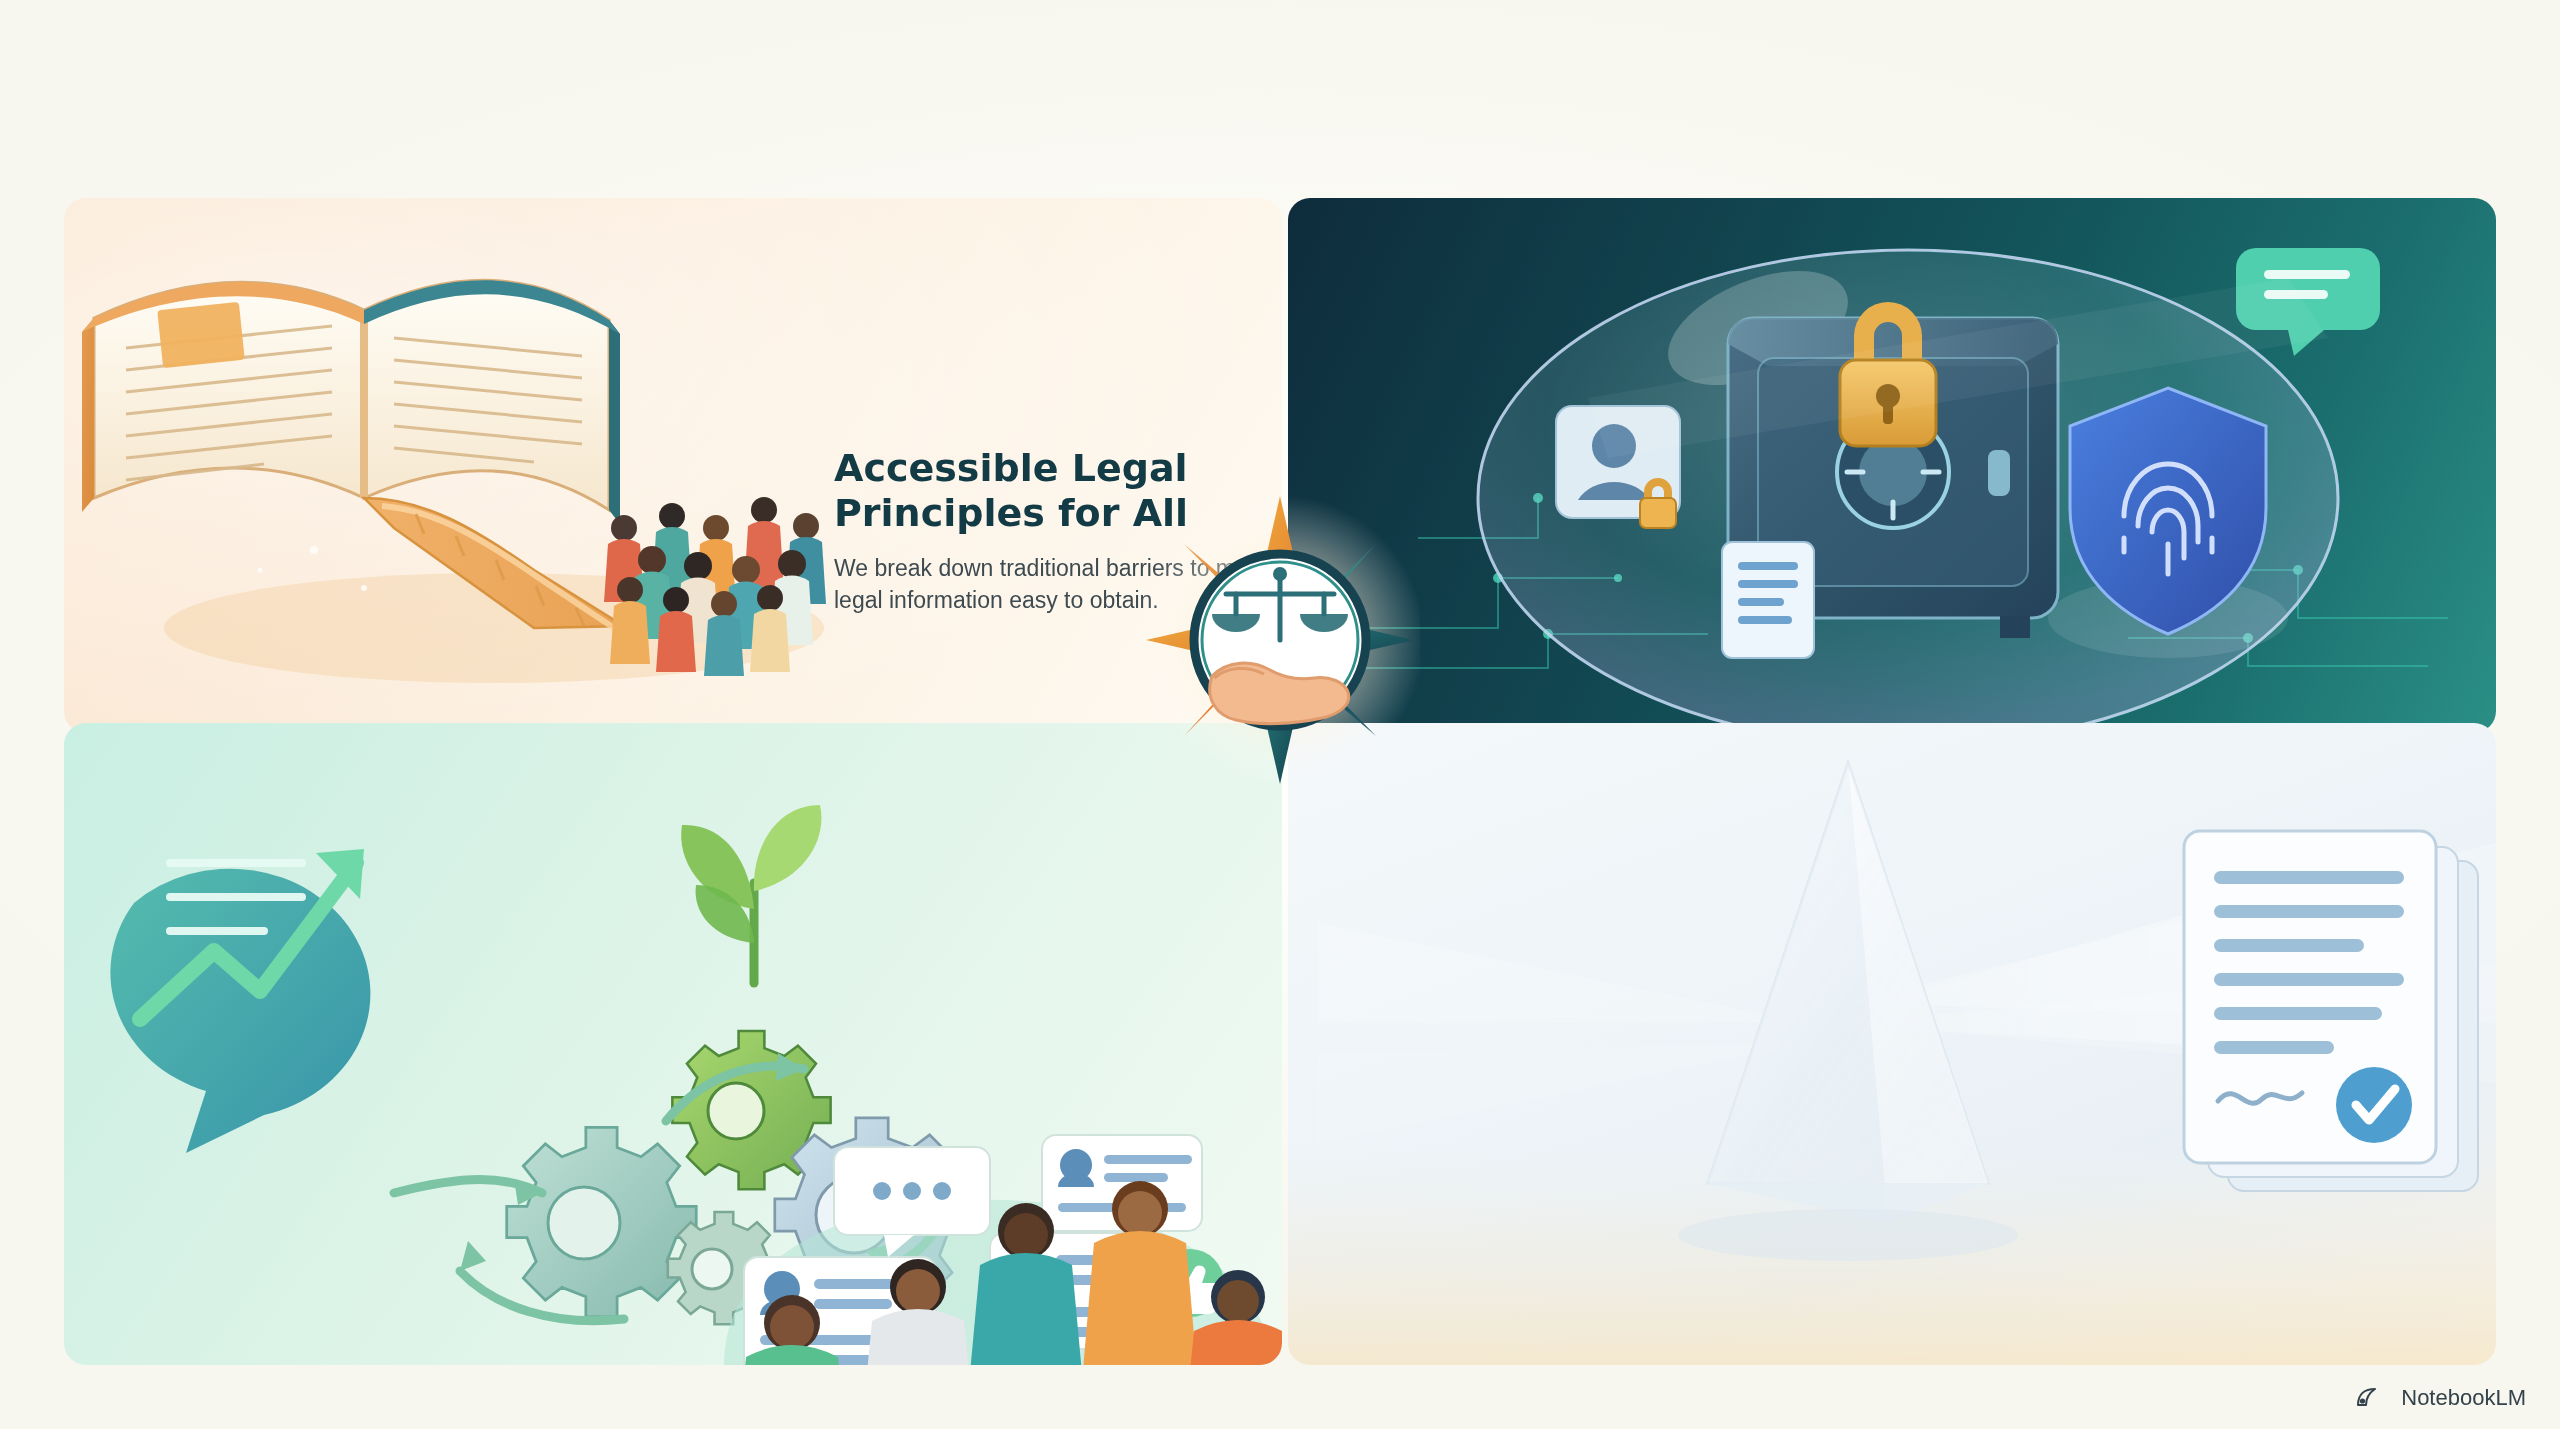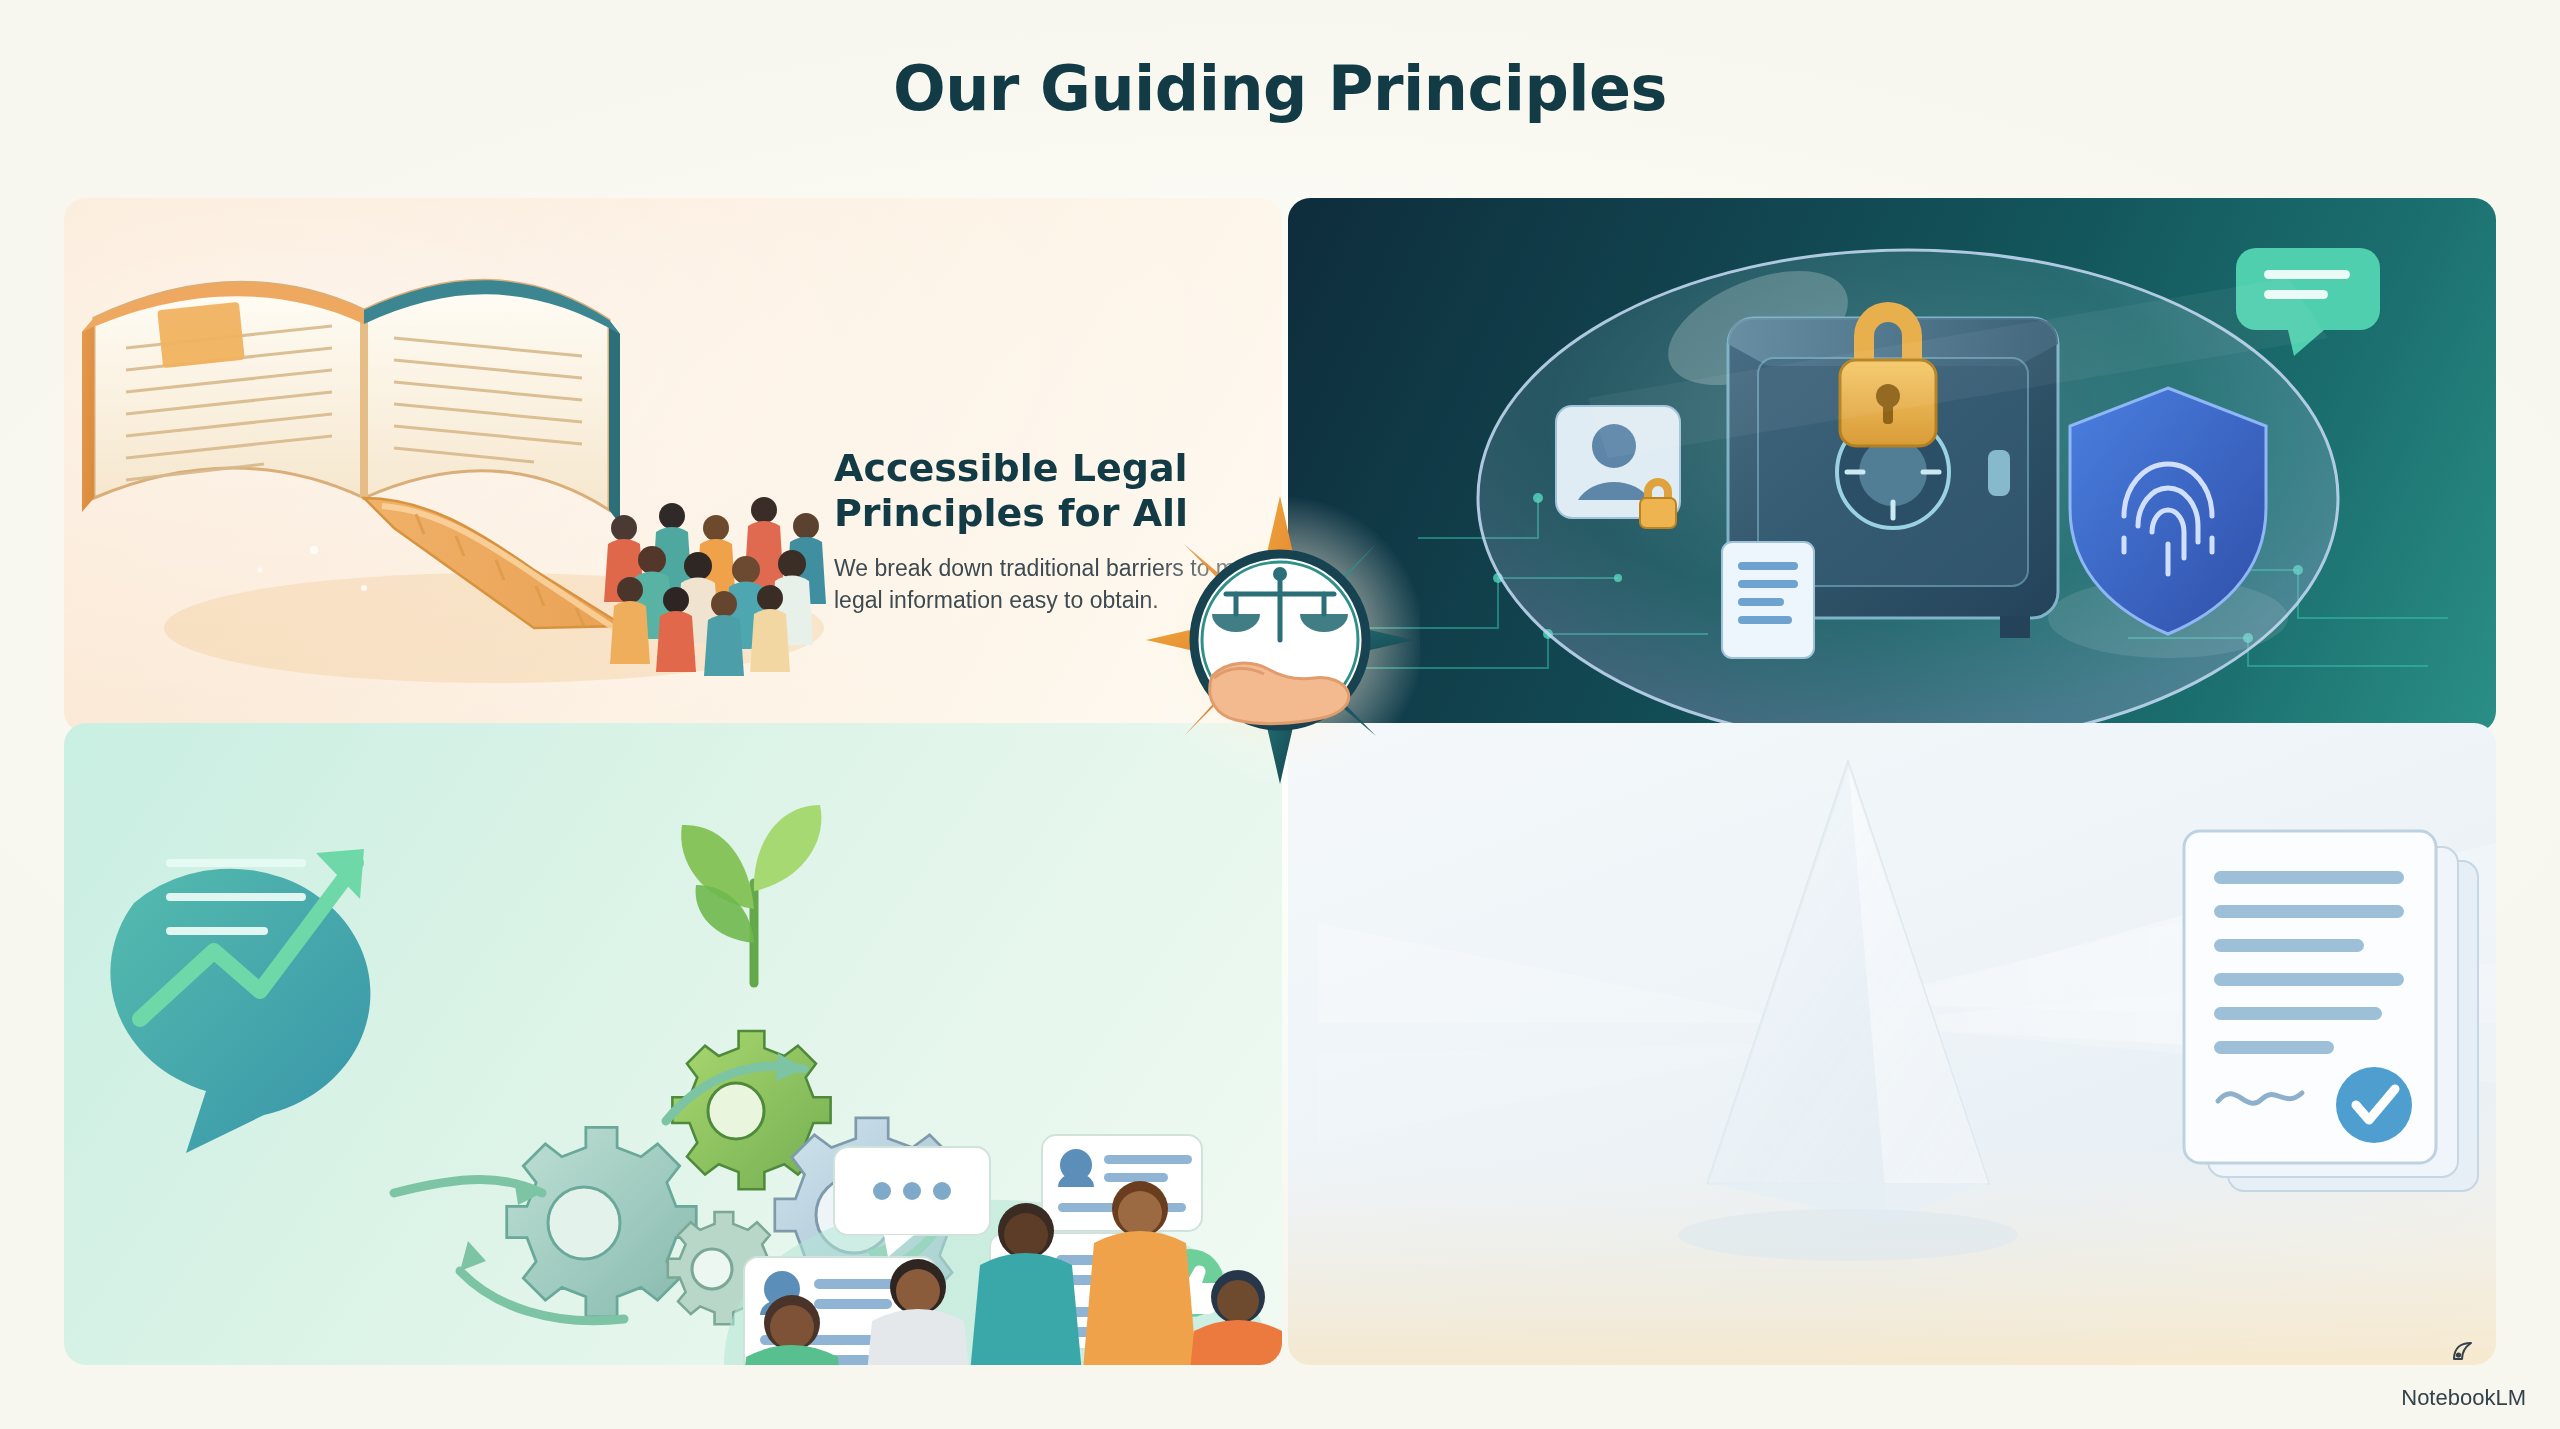--- a/index.html
+++ b/index.html
@@ -115,33 +115,31 @@
     position: absolute;
     right: 34px;
     bottom: 18px;
     display: flex;
     align-items: center;
     gap: 20px;
     color: #33424b;
     font-size: 22px;
     font-family: "Liberation Sans", sans-serif;
     z-index: 80;
-    flex-direction: column;
   }
   .watermark svg { display: block; }
 
   svg.art { position: absolute; inset: 0; width: 100%; height: 100%; }
 </style>
 </head>
 <body>
 
 <div class="poster">
   <div class="bg-glow"></div>
 
-  <div class="title">Our Guiding Principles</div>
 
   <div class="panel panel-tl">
     <svg class="art" viewBox="0 0 1218 535" preserveAspectRatio="none">
       <defs>
         <linearGradient id="bookPage" x1="0" y1="0" x2="0" y2="1">
           <stop offset="0%" stop-color="#fffdf6"></stop>
           <stop offset="100%" stop-color="#f6e7ce"></stop>
         </linearGradient>
         <linearGradient id="bookCover" x1="0" y1="0" x2="1" y2="1">
           <stop offset="0%" stop-color="#e49a4e"></stop>

